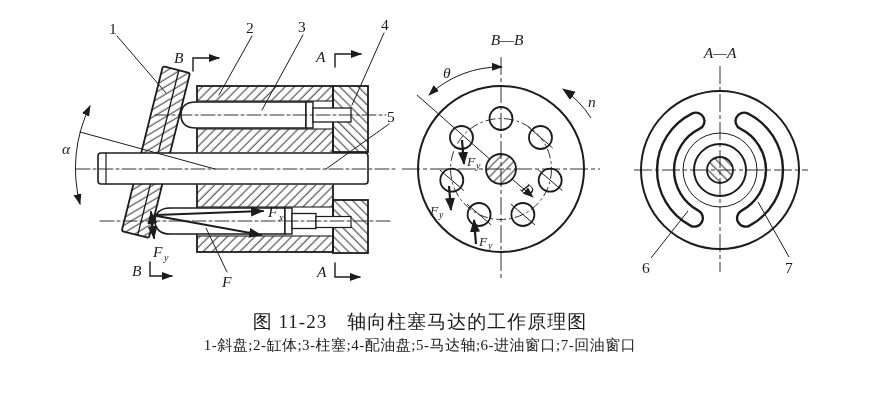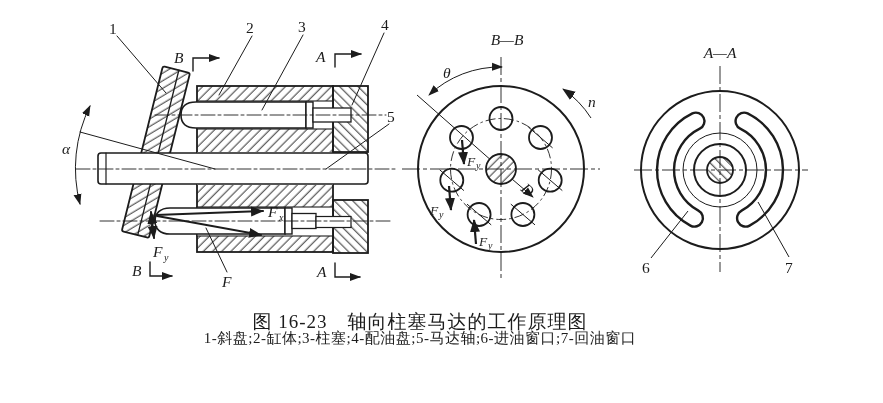--- a/index.html
+++ b/index.html
@@ -5,21 +5,21 @@
   html,body{margin:0;padding:0;background:#ffffff;}
   .page{position:relative;width:883px;height:403px;background:#fff;overflow:hidden;
         font-family:"Liberation Serif",serif;color:#1c1c1c;}
   svg{position:absolute;left:0;top:0;}
   svg text{fill:#1c1c1c;font-family:"Liberation Serif",serif;}
   .lbl{font-size:15.5px;}
   .it{font-style:italic;}
   .sub{font-size:10px;font-style:italic;}
   .cap{position:absolute;left:50px;width:740px;text-align:center;}
   .cap-title{top:309px;font-size:19px;letter-spacing:1px;}
-  .cap-legend{top:329px;font-size:15px;letter-spacing:0.5px;}
+  .cap-legend{top:336px;font-size:15px;letter-spacing:0.5px;}
 </style>
 </head>
 <body>
 
 <div class="page">
 <svg width="883" height="403" viewBox="0 0 883 403">
   <defs>
     <pattern id="hf" width="6.5" height="6.5" patternUnits="userSpaceOnUse" patternTransform="rotate(-45)">
       <line x1="0" y1="3" x2="6.5" y2="3" stroke="#1c1c1c" stroke-width="0.9"></line>
     </pattern>
@@ -170,15 +170,15 @@
     <line x1="720" y1="66" x2="720" y2="272" stroke="#1c1c1c" stroke-width="0.9" stroke-dasharray="18 3 4 3"></line>
     <line x1="634" y1="170" x2="808" y2="170" stroke="#1c1c1c" stroke-width="0.9" stroke-dasharray="18 3 4 3"></line>
 
     <line x1="651" y1="258" x2="688" y2="211" stroke="#1c1c1c" stroke-width="1"></line>
     <line x1="789" y1="257" x2="758" y2="202" stroke="#1c1c1c" stroke-width="1"></line>
     <text x="642" y="273" class="lbl">6</text>
     <text x="785" y="273" class="lbl">7</text>
   </g>
 </svg>
 
-  <div class="cap cap-title">图 16-23　轴向柱塞马达的工作原理图</div>
+  <div class="cap cap-title">图 11-23　轴向柱塞马达的工作原理图</div>
   <div class="cap cap-legend">1-斜盘;2-缸体;3-柱塞;4-配油盘;5-马达轴;6-进油窗口;7-回油窗口</div>
 </div>
 
 </body></html>

